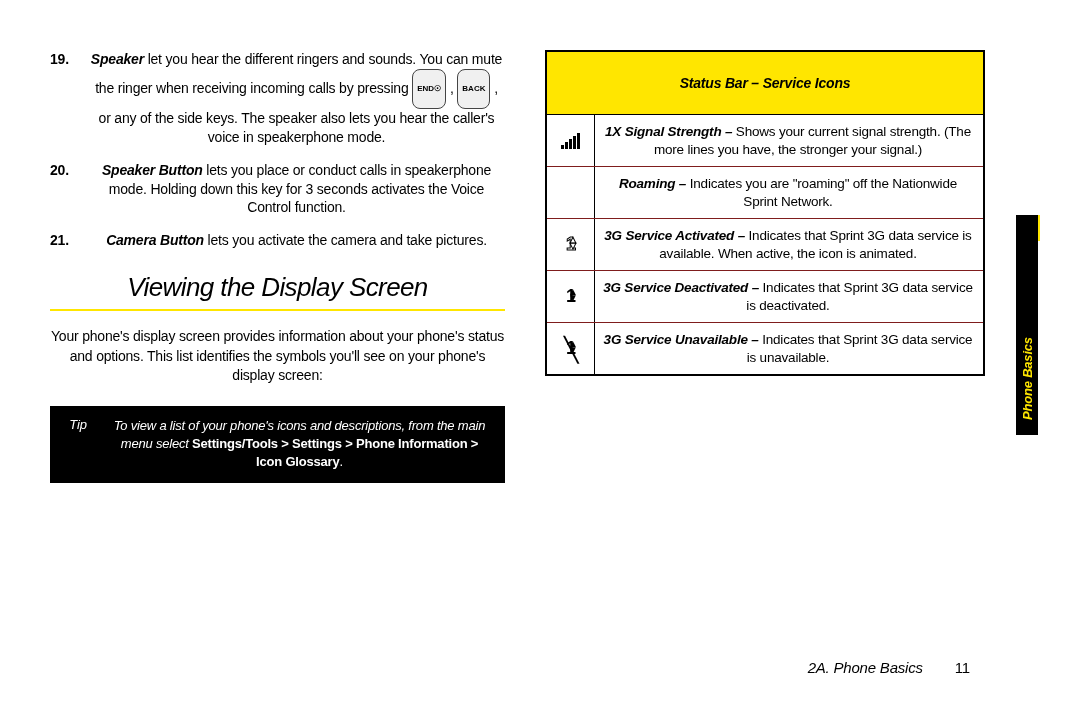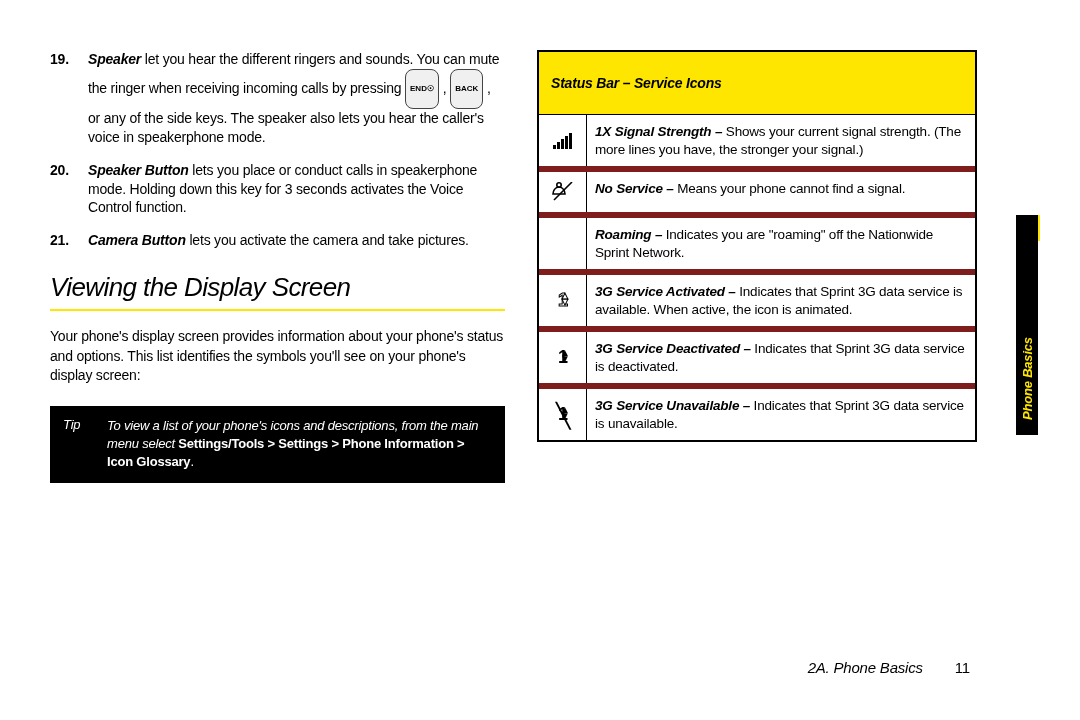--- a/index.html
+++ b/index.html
@@ -9,21 +9,22 @@
     width: 1080px;
     height: 720px;
     position: relative;
     background: #fff;
     color: #000;
     letter-spacing: -0.2px;
   }
   .page {
     display: flex;
     padding: 50px 60px 20px 50px;
-    gap: 32px;
+    gap: 40px;
+    text-align: center;
   }
   .left-col {
     width: 455px;
     flex-shrink: 0;
   }
   .right-col {
     width: 440px;
     flex-shrink: 0;
   }
   ol.main-list {
@@ -95,21 +96,21 @@
   .service-header {
     background: #ffe600;
     font-weight: bold;
     font-style: italic;
     padding: 23px 12px;
     border-bottom: 1px solid #000;
     font-size: 14px;
   }
   .service-row {
     display: flex;
-    border-bottom: 6px solid #7f1d1d;
+    border-bottom: 1px solid #7f1d1d;
   }
   .service-row:last-child { border-bottom: none; }
   .icon-cell {
     width: 48px;
     flex-shrink: 0;
     border-right: 1px solid #000;
     display: flex;
     align-items: center;
     justify-content: center;
     padding: 10px 4px;
@@ -230,36 +231,20 @@
               <span></span>
               <span></span>
               <span></span>
             </span>
         </div>
         <div class="desc-cell">
           <span class="bold-it">1X Signal Strength – </span><span>Shows your current signal strength. (The more lines you have, the stronger your signal.)</span>
         </div>
       </div>
 
-      <div class="service-row">
-        <div class="icon-cell">
-          <div class="no-service">
-            <svg viewBox="0 0 22 20">
-                <g stroke="#000" stroke-width="1.6" fill="none">
-                  <circle cx="7" cy="3" r="2.2"></circle>
-                  <path d="M7 5 C 3 5 1 9 1 12 L13 12 C13 9 11 5 7 5 Z"></path>
-                  <line x1="2" y1="18" x2="20" y2="0"></line>
-                </g>
-              </svg>
-          </div>
-        </div>
-        <div class="desc-cell">
-          <span class="bold-it">No Service – </span><span>Means your phone cannot find a signal.</span>
-        </div>
-      </div>
 
       <div class="service-row">
         <div class="icon-cell"></div>
         <div class="desc-cell">
           <span class="bold-it">Roaming – </span><span>Indicates you are "roaming" off the Nationwide Sprint Network.</span>
         </div>
       </div>
 
       <div class="service-row">
         <div class="icon-cell">

